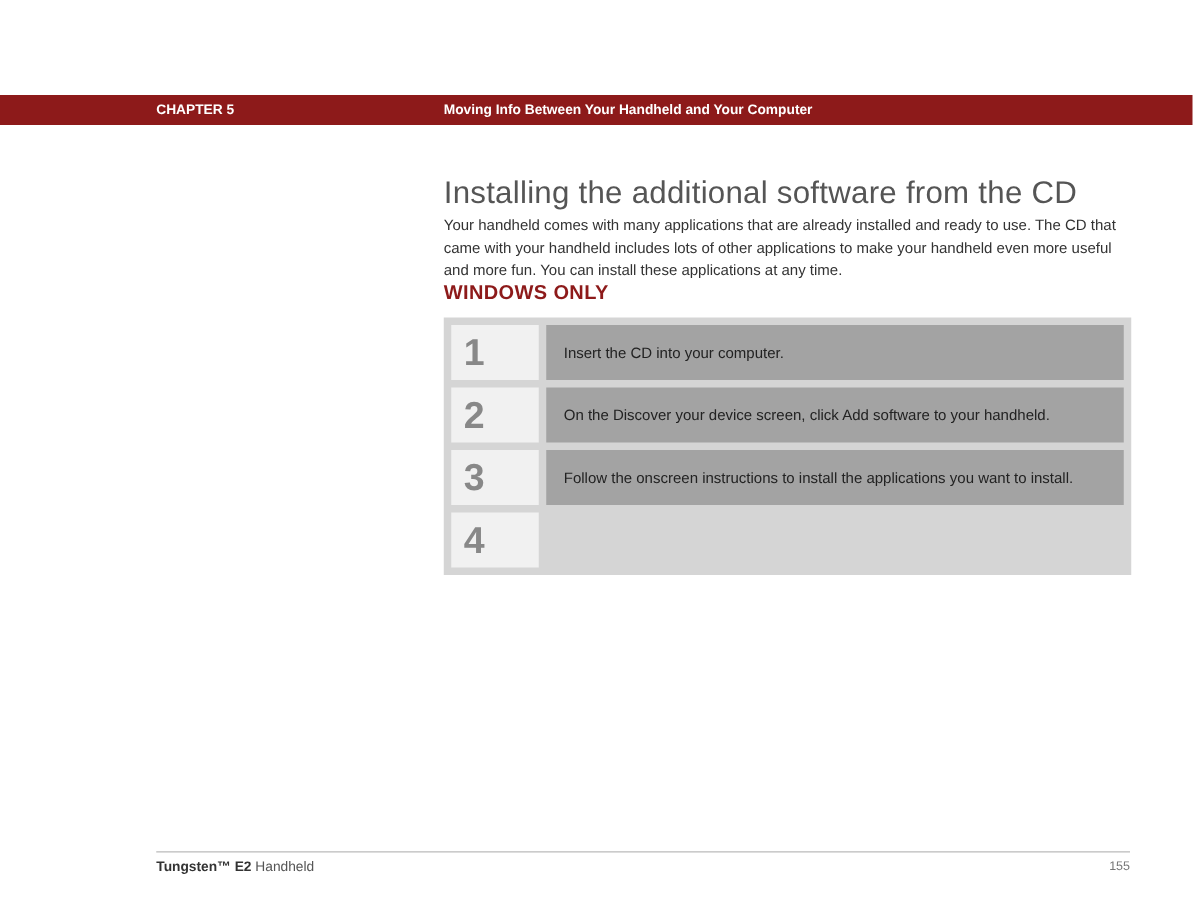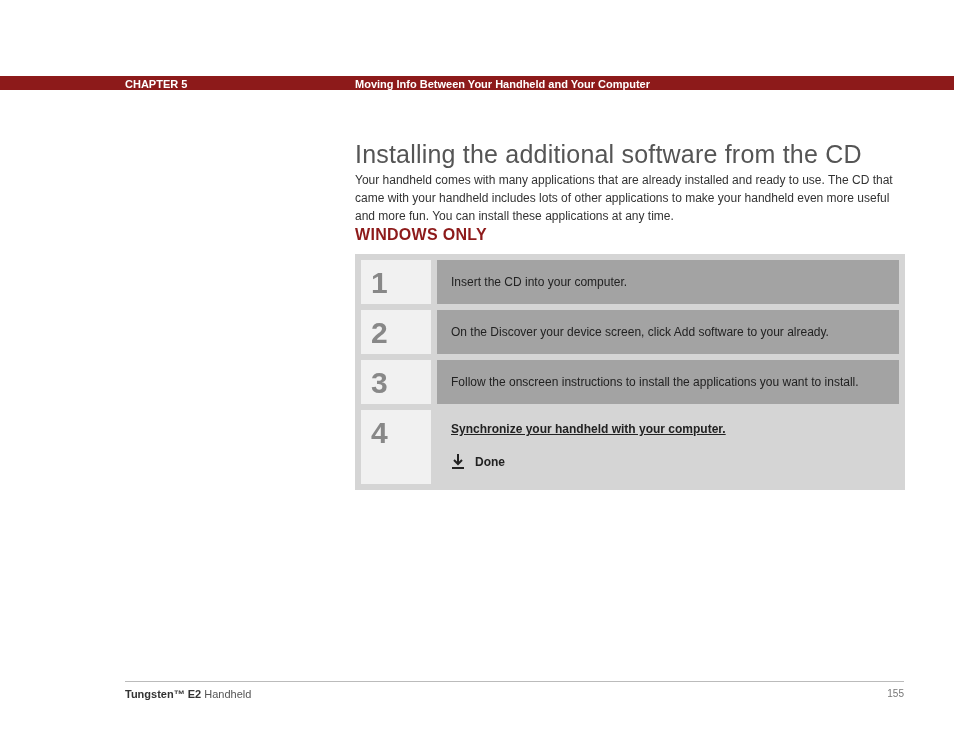--- a/index.html
+++ b/index.html
@@ -9,27 +9,27 @@
     width: 954px;
     height: 738px;
     position: relative;
     color: #222;
   }
   .header-bar {
     position: absolute;
     top: 76px;
     left: 0;
     right: 0;
-    height: 14px;
+    height: 24px;
     background: #8d1a1a;
     color: #fff;
     font-size: 11px;
     font-weight: bold;
     display: flex;
-    align-items: flex-end;
+    align-items: center;
   }
   .header-inner {
     width: 100%;
     padding-left: 125px;
     display: flex;
   }
   .chapter-label { width: 230px; }
   .chapter-title { }
   .content {
     position: absolute;
@@ -139,39 +139,28 @@
   <p class="intro-text">Your handheld comes with many applications that are already installed and ready to use. The CD that came with your handheld includes lots of other applications to make your handheld even more useful and more fun. You can install these applications at any time.</p>
   <div class="windows-only">WINDOWS ONLY</div>
 
   <div class="steps-box">
     <div class="step-row">
       <div class="step-num">1</div>
       <div class="step-body">Insert the CD into your computer.</div>
     </div>
     <div class="step-row">
       <div class="step-num">2</div>
-      <div class="step-body">On the Discover your device screen, click Add software to your already.</div>
+      <div class="step-body">On the Discover your device screen, click Add software to your handheld.</div>
     </div>
     <div class="step-row">
       <div class="step-num">3</div>
       <div class="step-body">Follow the onscreen instructions to install the applications you want to install.</div>
     </div>
     <div class="step-row">
       <div class="step-num">4</div>
-      <div class="step-body last">
-        <a class="sync-link">Synchronize your handheld with your computer.</a>
-        <div class="done-row">
-          <span>
-            <svg width="14" height="16" viewBox="0 0 14 16">
-              <path d="M7 0 L7 10 M3 6 L7 10 L11 6 M1 14 L13 14" stroke="#222" stroke-width="2" fill="none"></path>
-            </svg>
-          </span>
-          <span>Done</span>
-        </div>
-      </div>
     </div>
   </div>
 </div>
 
 <div class="footer">
   <div class="product">
     <b>Tungsten™ E2</b><span> Handheld</span>
   </div>
   <div class="page">155</div>
 </div>

